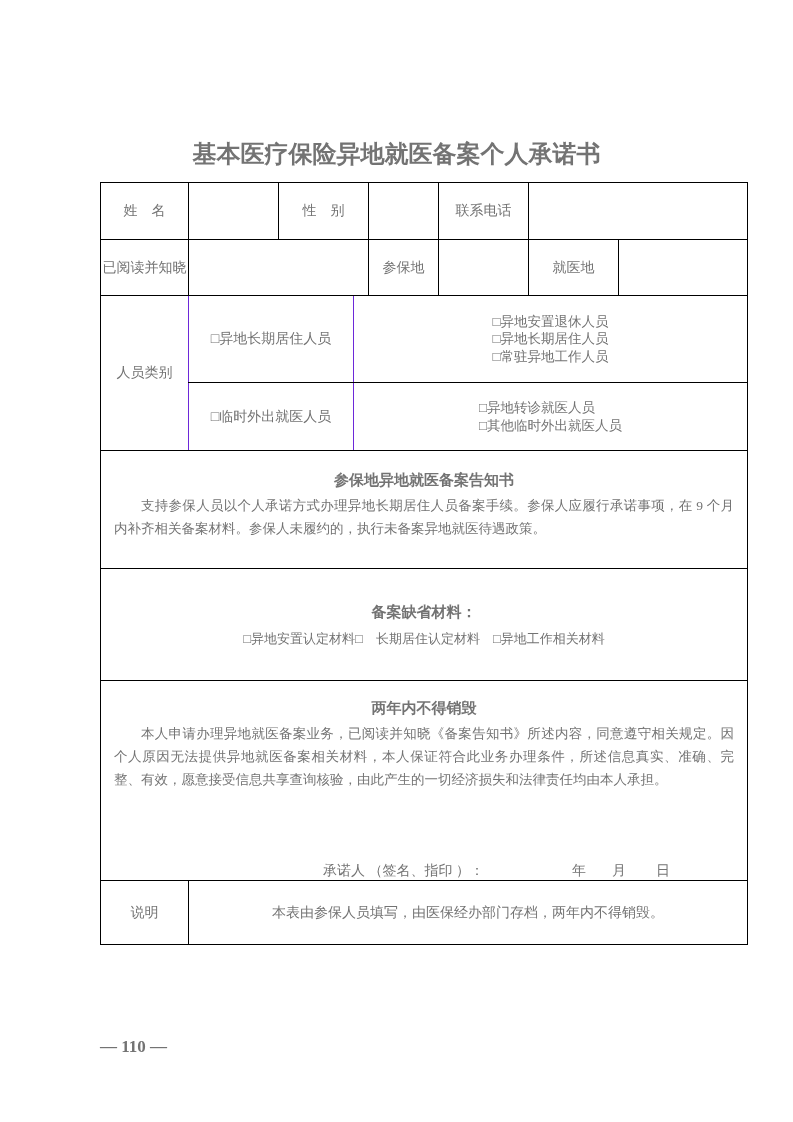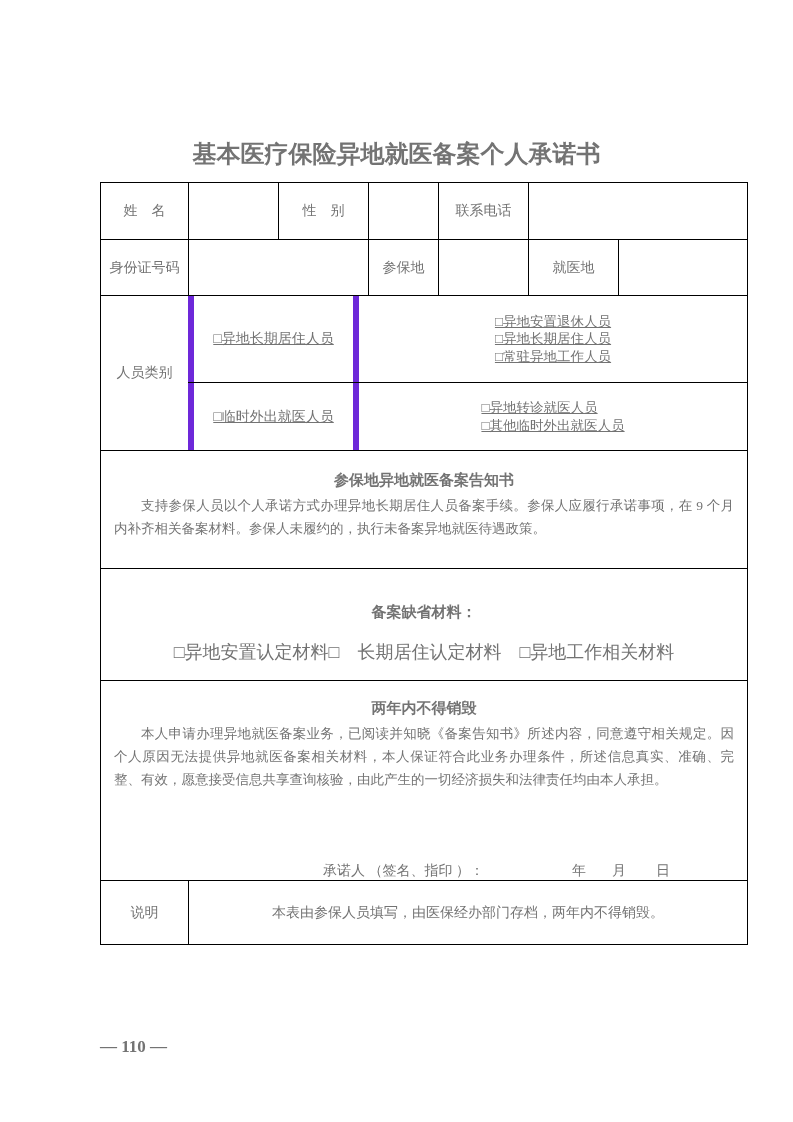--- a/index.html
+++ b/index.html
@@ -40,42 +40,42 @@
   .w90 { width:90px; flex:0 0 90px; }
   .w70 { width:70px; flex:0 0 70px; }
   .w165 { width:165px; flex:0 0 165px; }
   .w180 { width:180px; flex:0 0 180px; }
   .grow { flex:1 1 auto; }
   
   .cat-left { height:154px; }
   .cat-grid { flex:1 1 auto; display:flex; flex-direction:column; }
   .subrow { display:flex; align-items:stretch; }
   .subrow + .subrow { border-top:1px solid #000; }
-  .subrow .cell { border-left:6px solid #6d28d9;text-decoration:underline; }
+  .subrow .cell { border-left:1px solid #6d28d9; }
   .h86 { height:86px; } .h68 { height:68px; }
   .opts { flex-direction:column; }
   .optblock { text-align:left; font-size:13.5px; line-height:17.5px; }
   
   .blockcell { width:100%; display:block; position:relative; }
   .h117 { height:117px; } .h111 { height:111px; } .h199 { height:199px; }
   .cell-heading {
     text-align:center;
     font-weight:700;
     font-size:15px;
     font-family:"Liberation Sans", sans-serif;
   }
   .pt20 { padding-top:20px; } .pt34 { padding-top:34px; } .pt18 { padding-top:18px; }
   .para {
     font-size:13.5px;
     line-height:23px;
     text-align:justify;
     text-indent:2em;
     padding:4px 13px 0 13px;
   }
-  .materials-line { text-align:center; font-size:18px; margin-top:18px; }
+  .materials-line { text-align:center; font-size:13px; margin-top:8px; }
   .sig-line {
     position:absolute;
     bottom:0; left:0; width:100%;
     display:flex; align-items:baseline;
     padding-left:222px;
     font-size:14px;
   }
   .sig-year  { margin-left:88px; }
   .sig-month { margin-left:26px; }
   .sig-day   { margin-left:30px; }
@@ -99,21 +99,21 @@
     <div class="row h56">
       <div class="cell w87">姓　名</div>
       <div class="cell w90"></div>
       <div class="cell w90">性　别</div>
       <div class="cell w70"></div>
       <div class="cell w90">联系电话</div>
       <div class="cell grow"></div>
     </div>
 
     <div class="row h56">
-      <div class="cell w87">身份证号码</div>
+      <div class="cell w87">已阅读并知晓</div>
       <div class="cell w180"></div>
       <div class="cell w70">参保地</div>
       <div class="cell w90"></div>
       <div class="cell w90">就医地</div>
       <div class="cell grow"></div>
     </div>
 
     <div class="row">
       <div class="cell w87 cat-left">人员类别</div>
       <div class="cat-grid">

